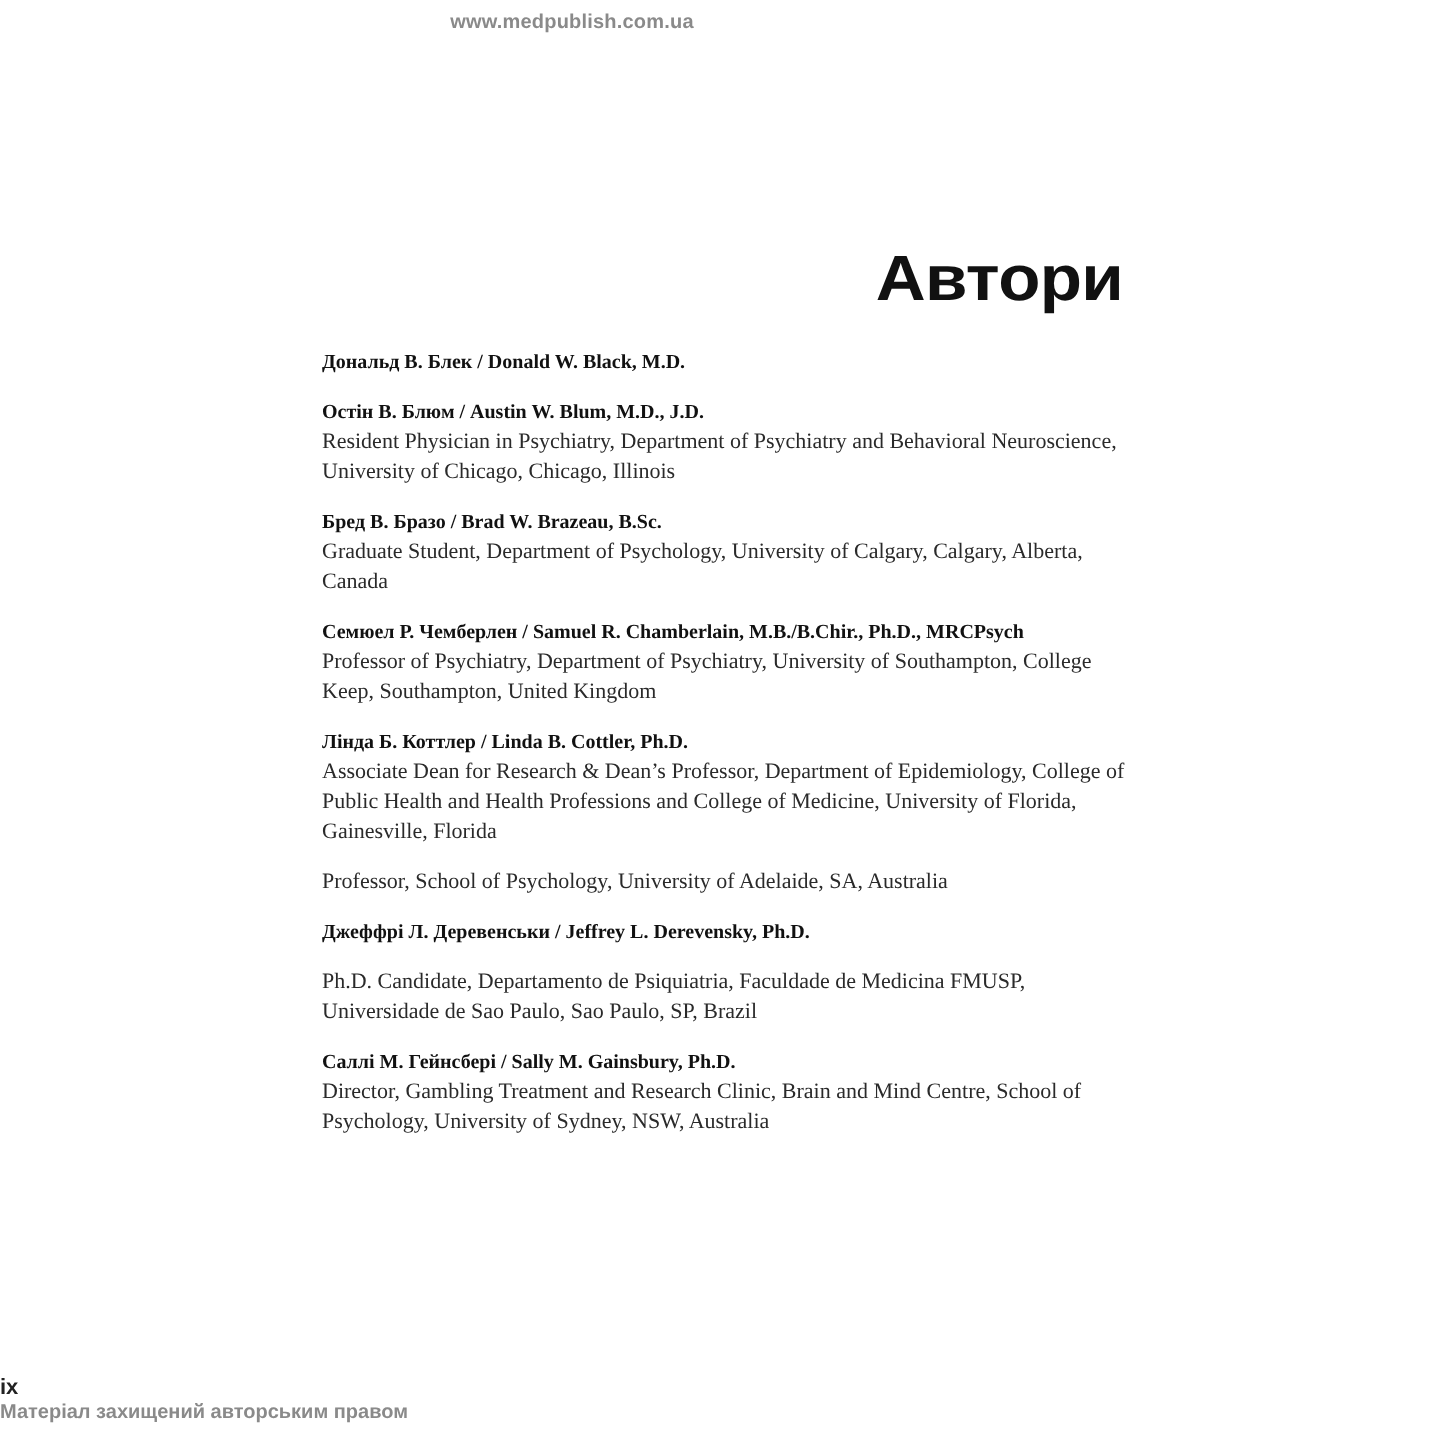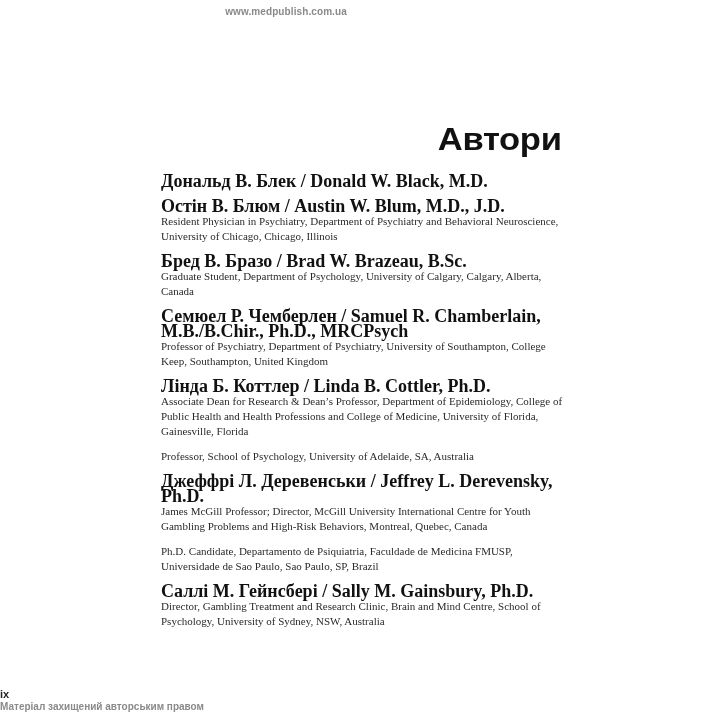--- a/index.html
+++ b/index.html
@@ -44,21 +44,21 @@
       top: 174px;
       left: 161px;
       width: 410px;
     }
     .author {
       margin: 0 0 10px 0;
     }
     .author-name {
       font-family: "Liberation Serif", serif;
       font-weight: bold;
-      font-size: 18px;
+      font-size: 10px;
       line-height: 15px;
       color: #111111;
       white-space: normal;
     }
     .author-affil {
       font-family: "Liberation Serif", serif;
       font-size: 11px;
       line-height: 15px;
       color: #2a2a2a;
     }
@@ -109,21 +109,20 @@
   </div>
   <div class="author">
     <div class="author-name">Лінда Б. Коттлер / Linda B. Cottler, Ph.D.</div>
     <div class="author-affil">Associate Dean for Research &amp; Dean’s Professor, Department of Epidemiology, College of Public Health and Health Professions and College of Medicine, University of Florida, Gainesville, Florida</div>
   </div>
   <div class="author">
     <div class="author-affil">Professor, School of Psychology, University of Adelaide, SA, Australia</div>
   </div>
   <div class="author">
     <div class="author-name">Джеффрі Л. Деревенськи / Jeffrey L. Derevensky, Ph.D.</div>
-    <div class="author-affil">James McGill Professor; Director, McGill University International Centre for Youth Gambling Problems and High-Risk Behaviors, Montreal, Quebec, Canada</div>
   </div>
   <div class="author">
     <div class="author-affil">Ph.D. Candidate, Departamento de Psiquiatria, Faculdade de Medicina FMUSP, Universidade de Sao Paulo, Sao Paulo, SP, Brazil</div>
   </div>
   <div class="author">
     <div class="author-name">Саллі М. Гейнсбері / Sally M. Gainsbury, Ph.D.</div>
     <div class="author-affil">Director, Gambling Treatment and Research Clinic, Brain and Mind Centre, School of Psychology, University of Sydney, NSW, Australia</div>
   </div>
 </div>
 

